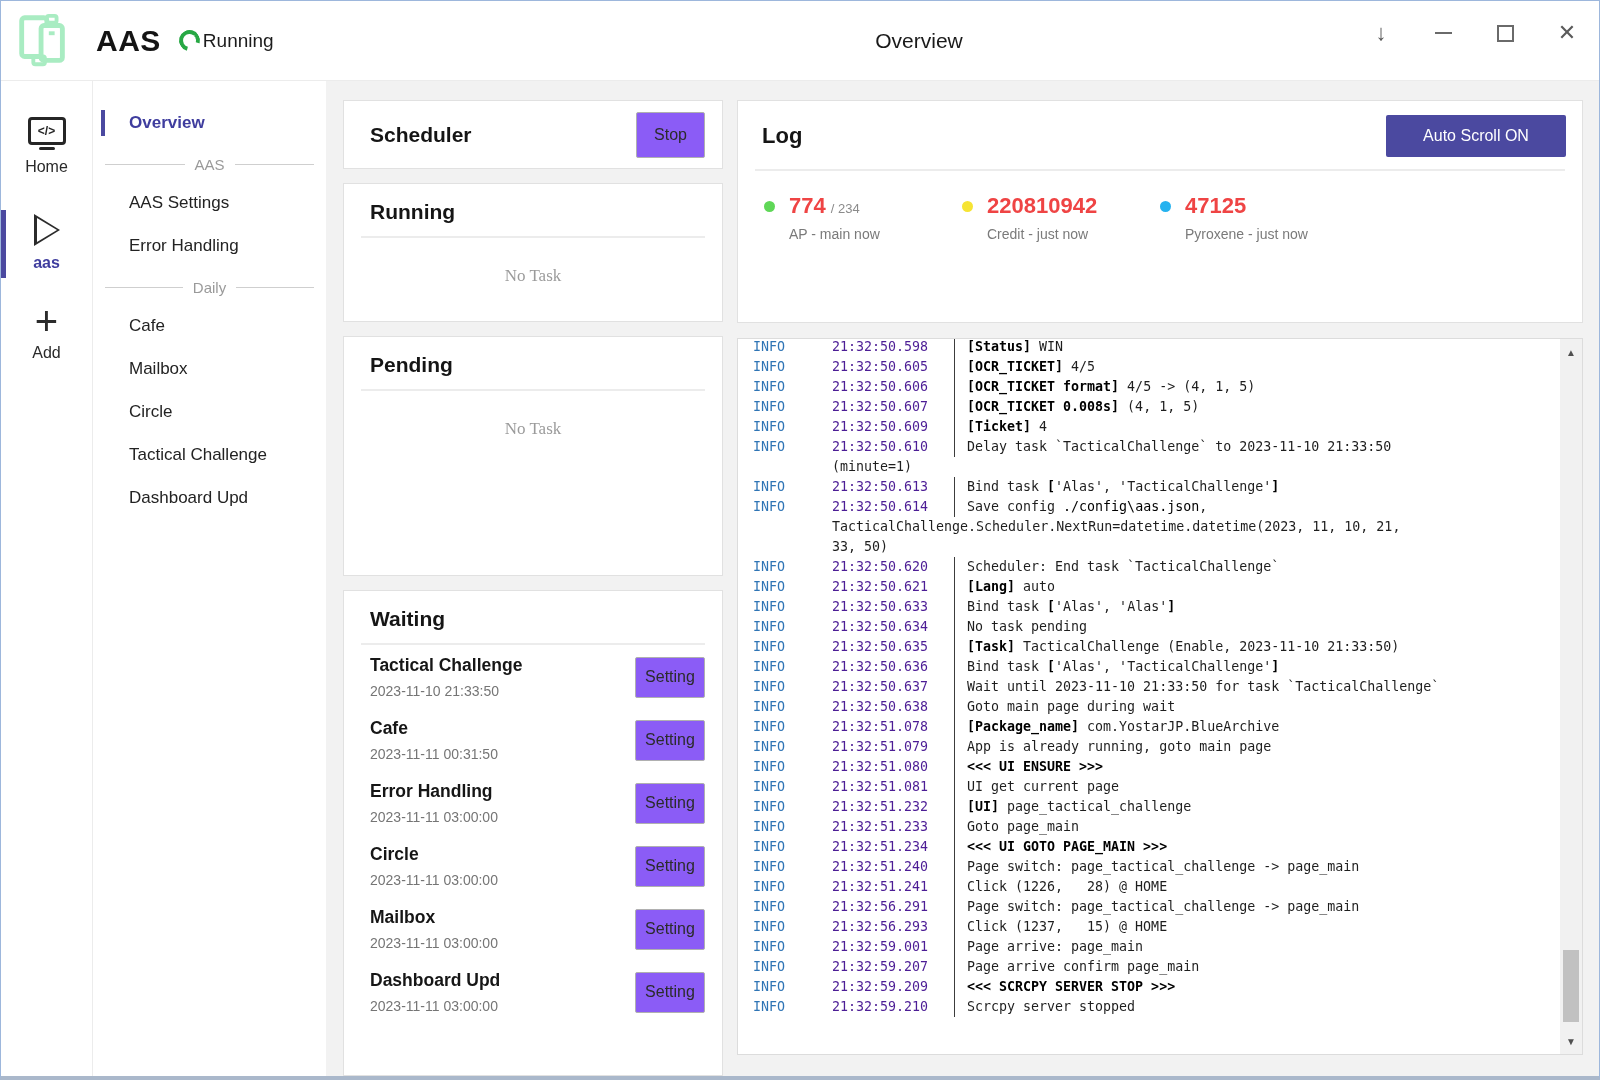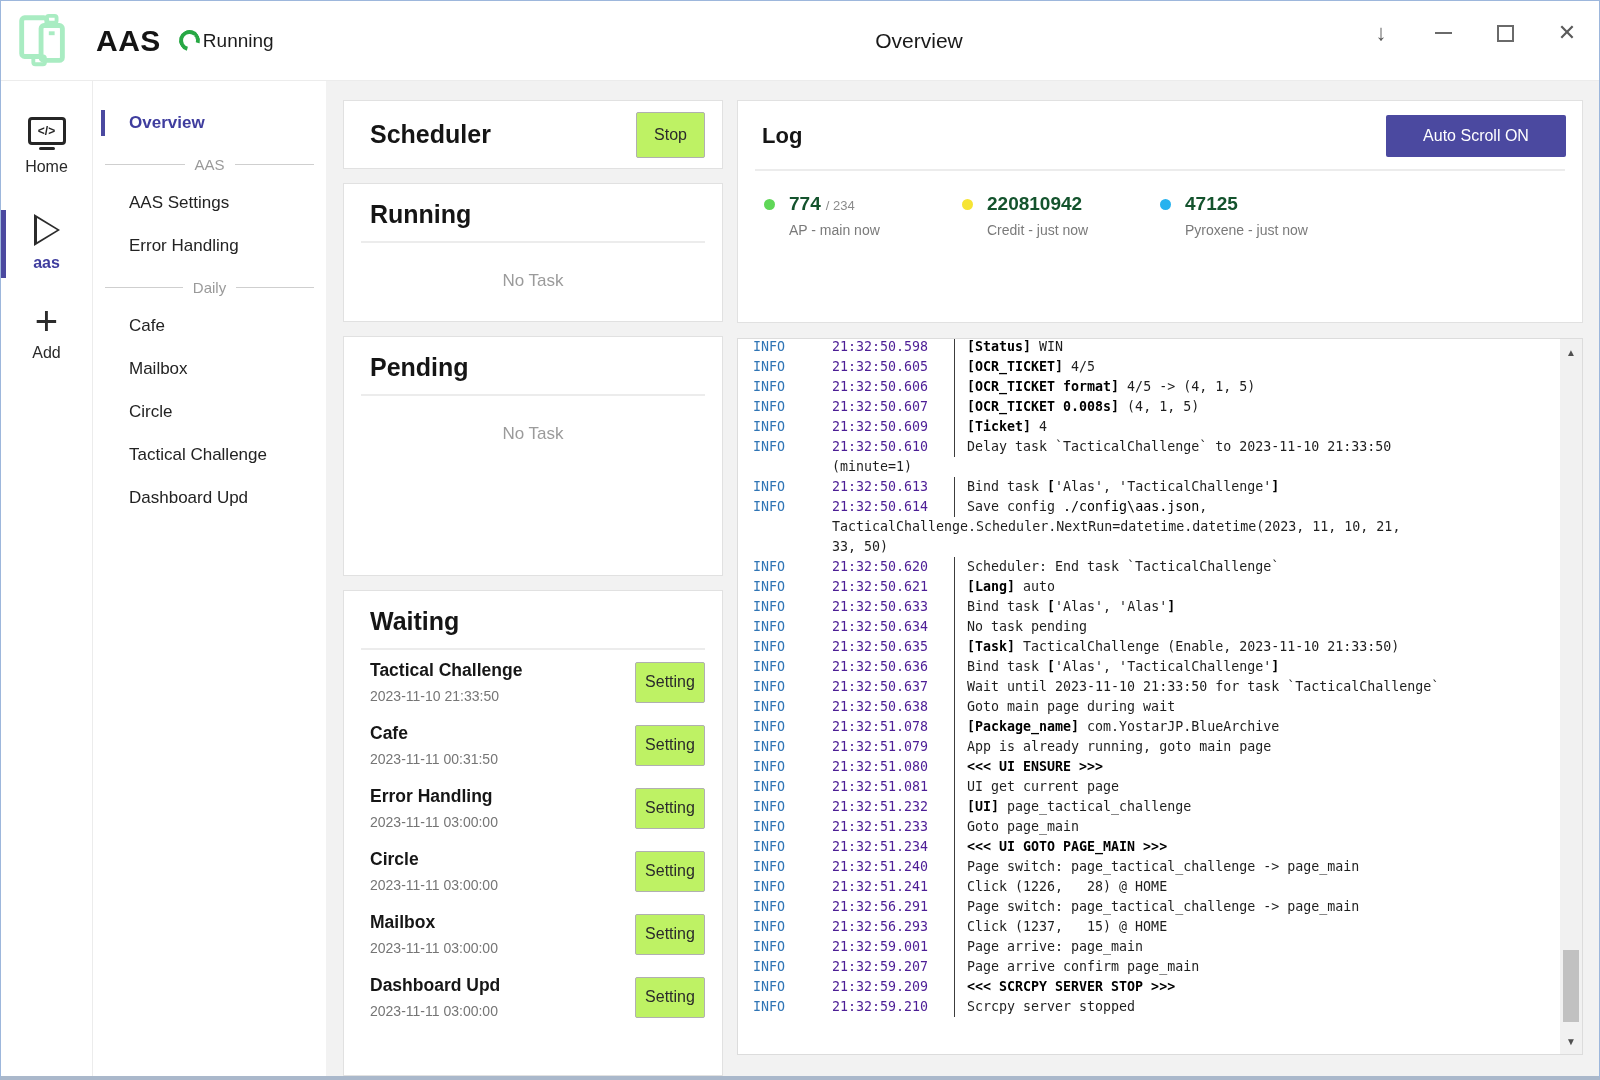--- a/index.html
+++ b/index.html
@@ -53,51 +53,51 @@
   .side-link.active::before { content:""; position:absolute; left:8px; top:7px; bottom:7px;
     width:4px; background:#4b49a0; }
   .side-divider { display:flex; align-items:center; padding:10px 12px; gap:10px; }
   .side-divider .line { flex:1; height:1px; background:#cfcfcf; }
   .side-divider .lbl { font-size:15px; color:#9a9a9a; }
 
   
   .main { flex:1; background:#f2f2f2; padding:19px 16px 0 17px; display:flex; gap:14px; min-width:0; }
   .col-left { width:380px; flex:none; display:flex; flex-direction:column; gap:14px; }
   .card { background:#fff; border:1px solid #e1e1e1; }
-  .card-title { font-size:25px; font-weight:bold; color:#151515; }
+  .card-title { font-size:21px; font-weight:bold; color:#151515; }
 
   .sched-card { height:69px; display:flex; align-items:center; padding:0 17px 0 26px; }
-  .btn-outline { background:#bef264; border:1px solid #b0b0b0; border-radius:2px;
+  .btn-outline { background:#8b5cf6; border:1px solid #b0b0b0; border-radius:2px;
     font-size:16px; color:#2b2b2b; cursor:pointer; font-family:inherit; }
   .sched-card .btn-outline { margin-left:auto; width:69px; height:46px; }
 
   .task-card { padding:0 0 10px; }
   .task-card .hd { padding:16px 26px 12px; }
   .task-card .hr { height:2px; background:#ececec; margin:0 17px; }
-  .no-task { text-align:center; color:#9b9b9b; font-size:17px; padding-top:28px; }
+  .no-task { text-align:center; color:#9b9b9b; font-size:17px; padding-top:28px;font-family:Liberation Serif, serif; }
   .run-card { height:139px; }
   .pend-card { height:240px; }
   .wait-card { flex:1; margin-bottom:0; }
 
   .wait-item { display:flex; align-items:center; padding:10px 17px 9px 26px; }
   .wait-item .wi-name { font-size:17.5px; font-weight:bold; color:#161616; }
   .wait-item .wi-date { font-size:14px; color:#757575; margin-top:7px; }
   .wait-item .btn-outline { margin-left:auto; width:70px; height:41px; }
 
   .col-right { flex:1; display:flex; flex-direction:column; min-width:0; }
   .log-head { height:223px; padding:0; }
   .log-head .hd { display:flex; align-items:center; padding:14px 16px 12px 24px; }
   .btn-solid { background:#4b49a0; color:#fff; border:none; border-radius:2px;
     width:180px; height:42px; font-size:16px; margin-left:auto; cursor:pointer; font-family:inherit; }
   .log-head .hr { height:2px; background:#ececec; margin:0 17px; }
   .stats { display:flex; padding:22px 0 0 26px; gap:0; }
   .stat { width:198px; }
   .stat .top { display:flex; align-items:baseline; }
   .stat .dot { width:11px; height:11px; border-radius:50%; margin-right:14px; flex:none; align-self:center; }
-  .stat .val { font-size:19px; font-weight:bold; color:#14532d; }
+  .stat .val { font-size:22px; font-weight:bold; color:#ef4444; }
   .stat .tot { font-size:13px; color:#8b8b8b; margin-left:5px; }
   .stat .lbl { font-size:14px; color:#7a7a7a; margin-top:7px; margin-left:25px; }
 
   .log-view { margin-top:15px; flex:1; border:1px solid #dcdcdc; background:#fff;
     position:relative; overflow:hidden; margin-bottom:21px; }
   .log-scroll { position:absolute; inset:0 22px 0 0; overflow:hidden; padding:8px 0 0 15px; }
   .log-lines { margin-top:-10px; font-family:"DejaVu Sans Mono","Liberation Mono",monospace;
     font-size:13.3px; }
   .log-line { display:flex; align-items:stretch; line-height:20px; }
   .log-line .lv { width:79px; flex:none; color:#2e74b5; }

